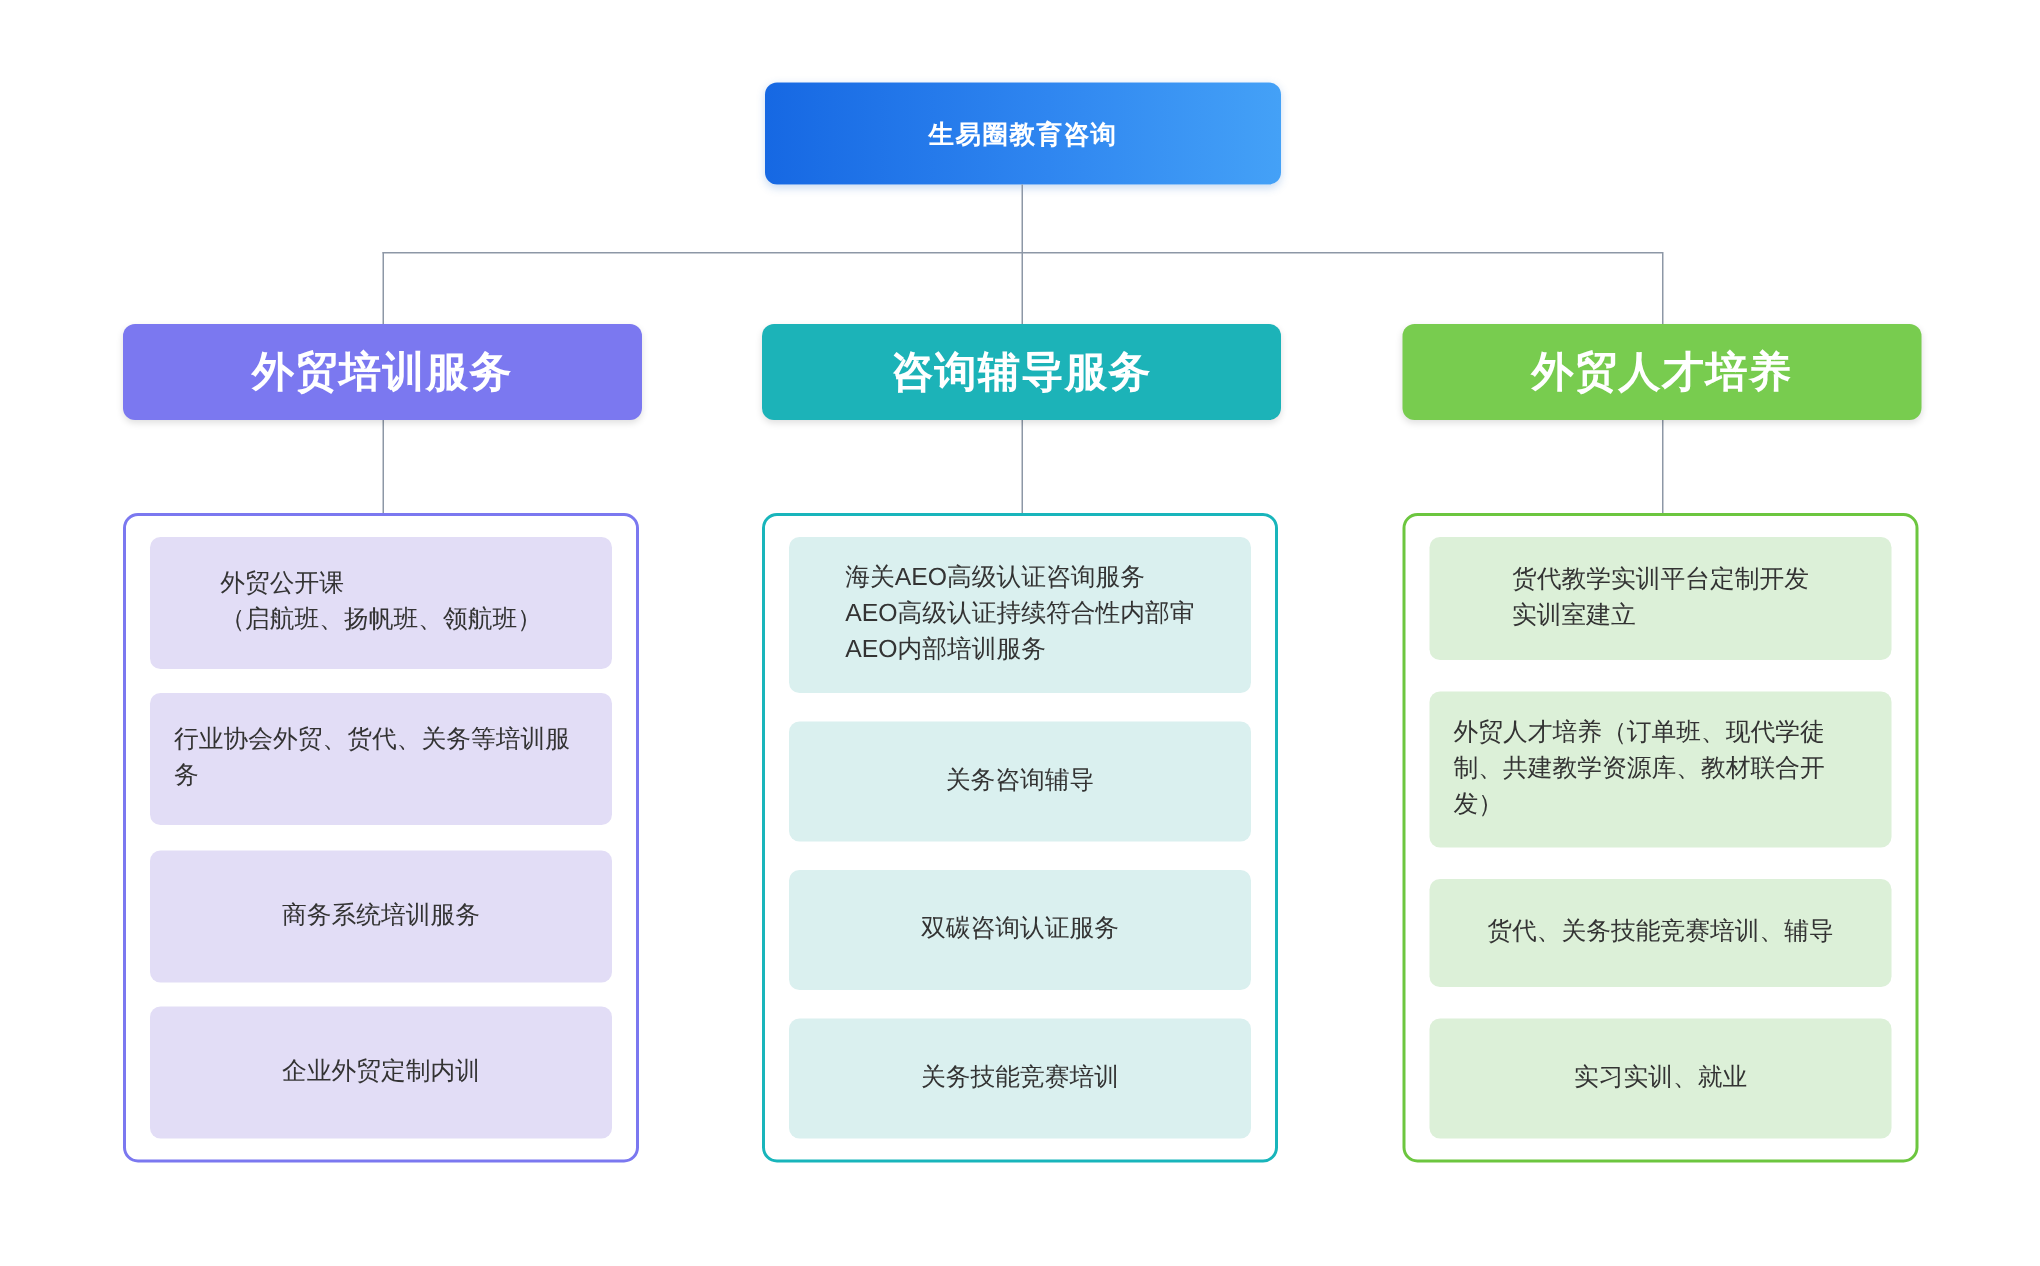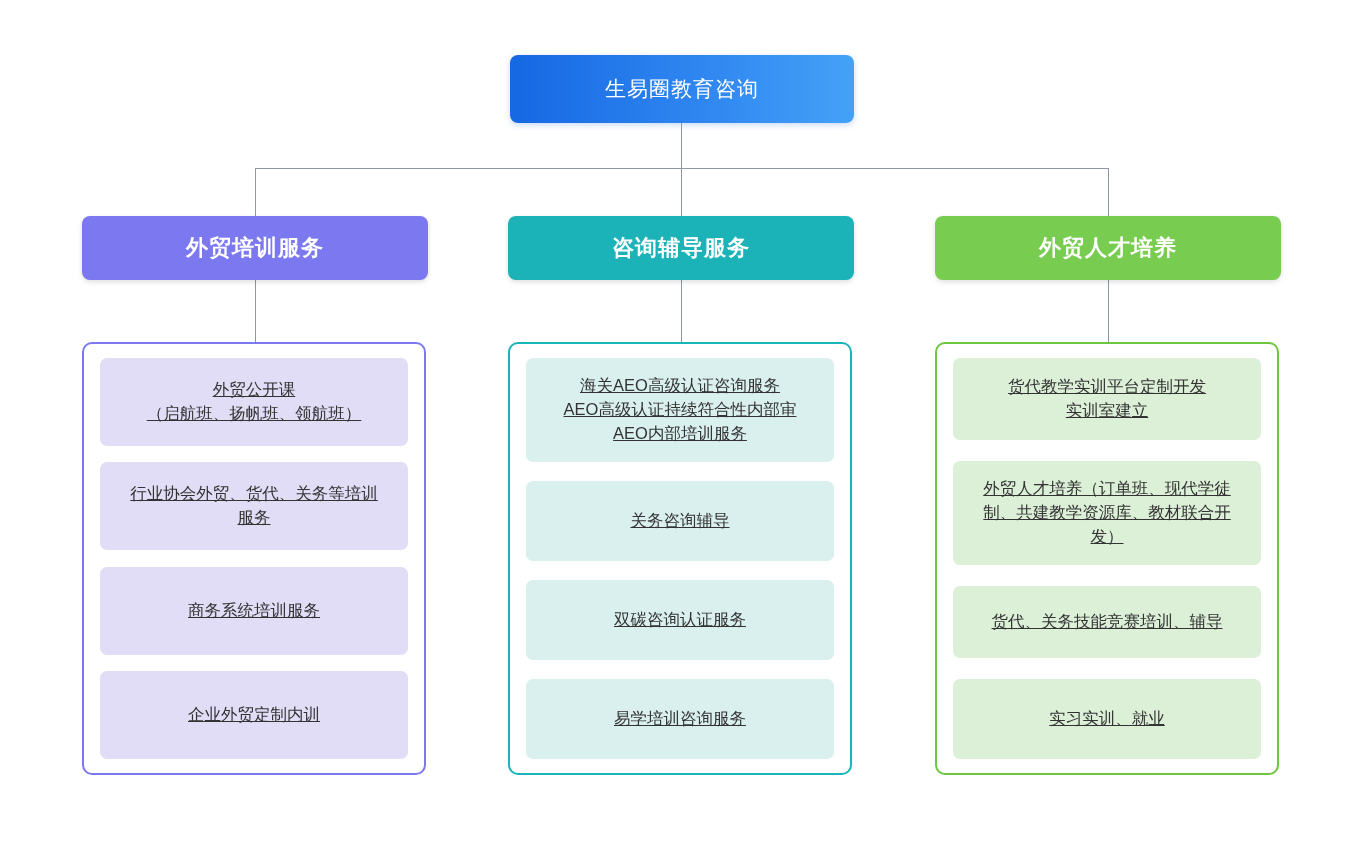--- a/index.html
+++ b/index.html
@@ -32,22 +32,22 @@
     height: 68px;
     border-radius: 8px;
     background: linear-gradient(90deg, #1668e3 0%, #2f86f0 55%, #44a1f7 100%);
     display: flex;
     align-items: center;
     justify-content: center;
     box-shadow: 0 2px 6px rgba(40, 110, 200, 0.25);
   }
   .root-label {
     color: #ffffff;
-    font-size: 21px;
-    font-weight: normal;
+    font-size: 17px;
+    font-weight: bold;
     letter-spacing: 1px;
   }
 
   
   .conn {
     position: absolute;
     background: #8d97a6;
   }
   .conn-v { width: 1px; }
   .conn-h { height: 1px; }
@@ -78,21 +78,21 @@
   .cat-header {
     height: 64px;
     border-radius: 8px;
     display: flex;
     align-items: center;
     justify-content: center;
     box-shadow: 0 2px 5px rgba(0, 0, 0, 0.13);
   }
   .cat-header-label {
     color: #ffffff;
-    font-size: 22px;
+    font-size: 28px;
     font-weight: bold;
     letter-spacing: 1px;
   }
 
   .group-box {
     position: absolute;
     top: 126px;
     width: 344px;
     height: 433px;
     box-sizing: border-box;
@@ -104,27 +104,25 @@
     flex-direction: column;
     justify-content: space-between;
   }
 
   .item-card {
     box-sizing: border-box;
     border-radius: 7px;
     display: flex;
     align-items: center;
     justify-content: center;
-    text-align: center;
-    padding: 8px 28px;
+    padding: 8px 16px;
     font-size: 16.5px;
     line-height: 1.45;
     color: #333333;
     white-space: pre-line;
-    text-decoration: underline;
   }
 
   
   .col-0 .cat-header { background: #7b78f0; }
   .col-0 .group-box  { border-color: #7b78f0; }
   .col-0 .item-card  { background: #e2ddf6; }
 
   .col-1 .cat-header { background: #1cb3b8; }
   .col-1 .group-box  { border-color: #18b5bb; }
   .col-1 .item-card  { background: #daf0ef; }
@@ -183,21 +181,21 @@
   <div class="column col-1">
     <div class="cat-header">
       <span class="cat-header-label">咨询辅导服务</span>
     </div>
     <div class="group-box">
       <div class="item-card">海关AEO高级认证咨询服务
 AEO高级认证持续符合性内部审
 AEO内部培训服务</div>
       <div class="item-card">关务咨询辅导</div>
       <div class="item-card">双碳咨询认证服务</div>
-      <div class="item-card">易学培训咨询服务</div>
+      <div class="item-card">关务技能竞赛培训</div>
     </div>
   </div>
 
   <div class="column col-2">
     <div class="cat-header">
       <span class="cat-header-label">外贸人才培养</span>
     </div>
     <div class="group-box">
       <div class="item-card">货代教学实训平台定制开发
 实训室建立</div>

